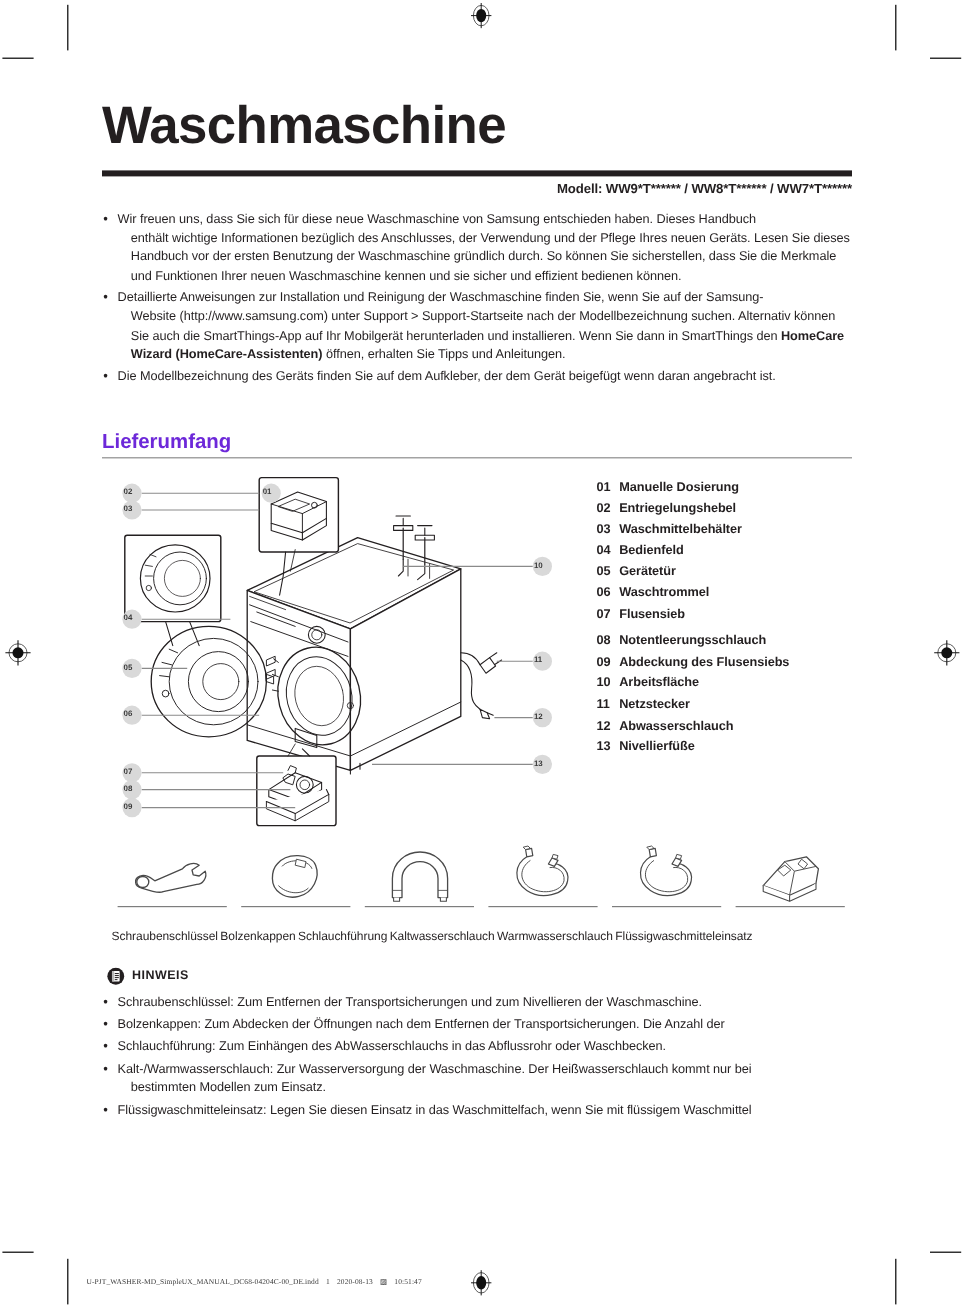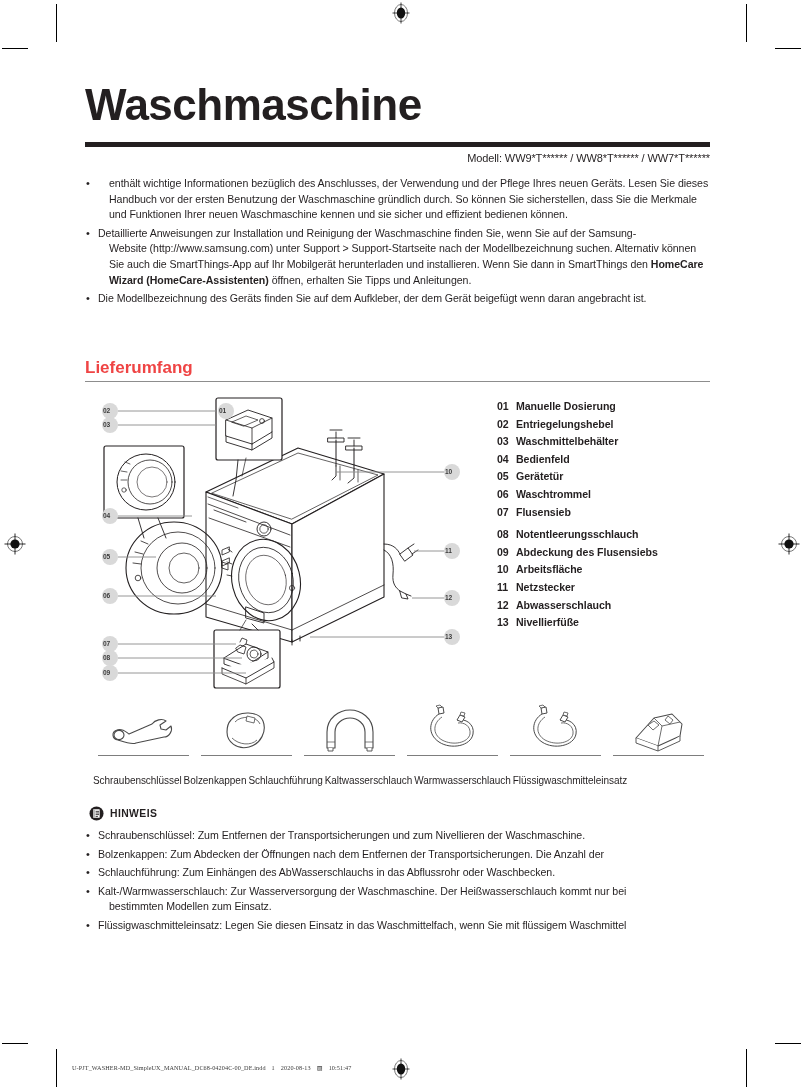--- a/index.html
+++ b/index.html
@@ -34,21 +34,21 @@
     position: absolute; left: 85px; top: 83px;
     font-size: 44px; font-weight: bold; letter-spacing: -0.5px;
     line-height: 1; color: #231f20;
   }
   .title-rule {
     position: absolute; left: 85px; top: 142px;
     width: 625px; height: 5px; background: #231f20;
   }
   .model-line {
     position: absolute; right: 92px; top: 152px;
-    font-size: 11px; font-weight: normal; letter-spacing: -0.1px;
+    font-size: 11px; font-weight: bold; letter-spacing: -0.1px;
     color: #231f20;
   }
 
   
   .intro { position: absolute; left: 85px; top: 176px; width: 628px; }
   .bullet {
     position: relative; padding-left: 13px;
     font-size: 10.6px; line-height: 15.6px;
     text-indent: 0; margin-bottom: 3px; letter-spacing: -0.05px;
   }
@@ -56,21 +56,21 @@
     position: absolute; left: 1px; top: 0px;
     font-size: 11px; line-height: 15.6px;
   }
   .bullet .body { display: block; }
   .bullet .body .cont { display: block; padding-left: 11px; }
   .bullet b { font-weight: bold; }
 
   
   .sec-head {
     position: absolute; left: 85px; top: 358px;
-    font-size: 17px; font-weight: bold; color: #ef4444;
+    font-size: 17px; font-weight: bold; color: #6d28d9;
   }
   .sec-rule {
     position: absolute; left: 85px; top: 381px;
     width: 625px; height: 1px; background: #8d8d8d;
   }
 
   
   .diagram { position: absolute; left: 96px; top: 392px; width: 370px; height: 300px; }
   .diagram svg { display: block; }
 
@@ -163,20 +163,21 @@
 
   <div class="title">Waschmaschine</div>
   <div class="title-rule"></div>
   <div class="model-line">Modell: WW9*T****** / WW8*T****** / WW7*T******</div>
 
   <div class="intro">
 
     <div class="bullet">
       <span class="dot">•</span>
       <span class="body">
+        <span>Wir freuen uns, dass Sie sich für diese neue Waschmaschine von Samsung entschieden haben. Dieses Handbuch</span>
         <span class="cont">enthält wichtige Informationen bezüglich des Anschlusses, der Verwendung und der Pflege Ihres neuen Geräts. Lesen Sie dieses Handbuch vor der ersten Benutzung der Waschmaschine gründlich durch. So können Sie sicherstellen, dass Sie die Merkmale und Funktionen Ihrer neuen Waschmaschine kennen und sie sicher und effizient bedienen können.</span>
       </span>
     </div>
 
     <div class="bullet">
       <span class="dot">•</span>
       <span class="body">
         <span>Detaillierte Anweisungen zur Installation und Reinigung der Waschmaschine finden Sie, wenn Sie auf der Samsung-</span>
         <span class="cont"><span>Website (http://www.samsung.com) unter Support &gt; Support-Startseite nach der Modellbezeichnung suchen. Alternativ können Sie auch die SmartThings-App auf Ihr Mobilgerät herunterladen und installieren. Wenn Sie dann in SmartThings den </span><b>HomeCare Wizard (HomeCare-Assistenten)</b><span> öffnen, erhalten Sie Tipps und Anleitungen.</span></span>
       </span>

